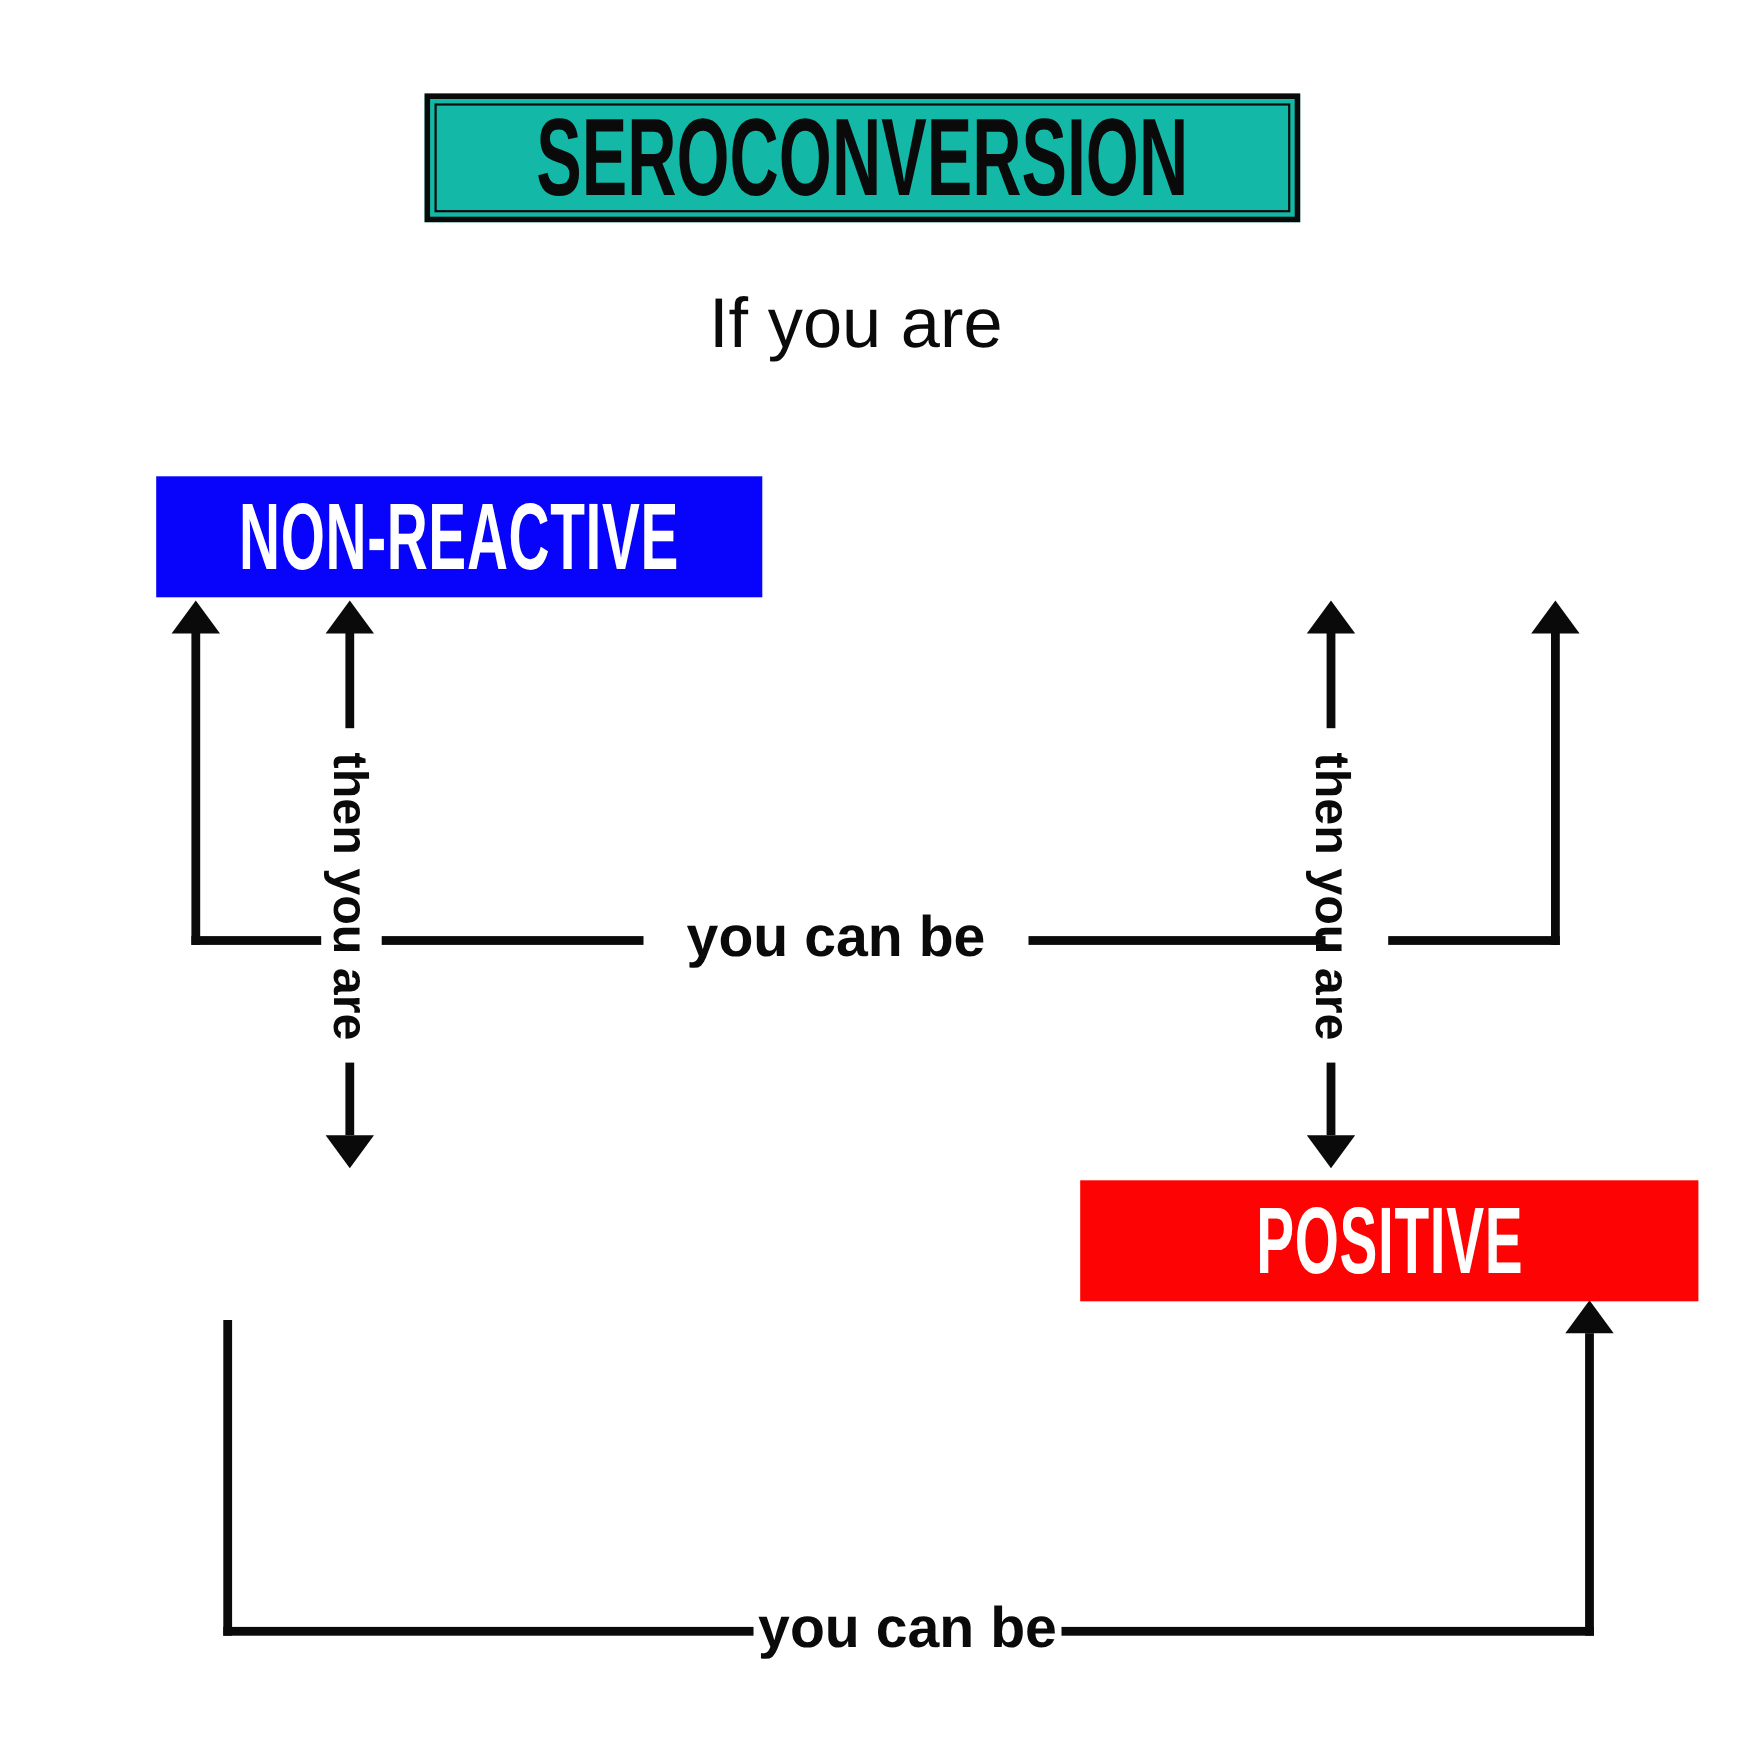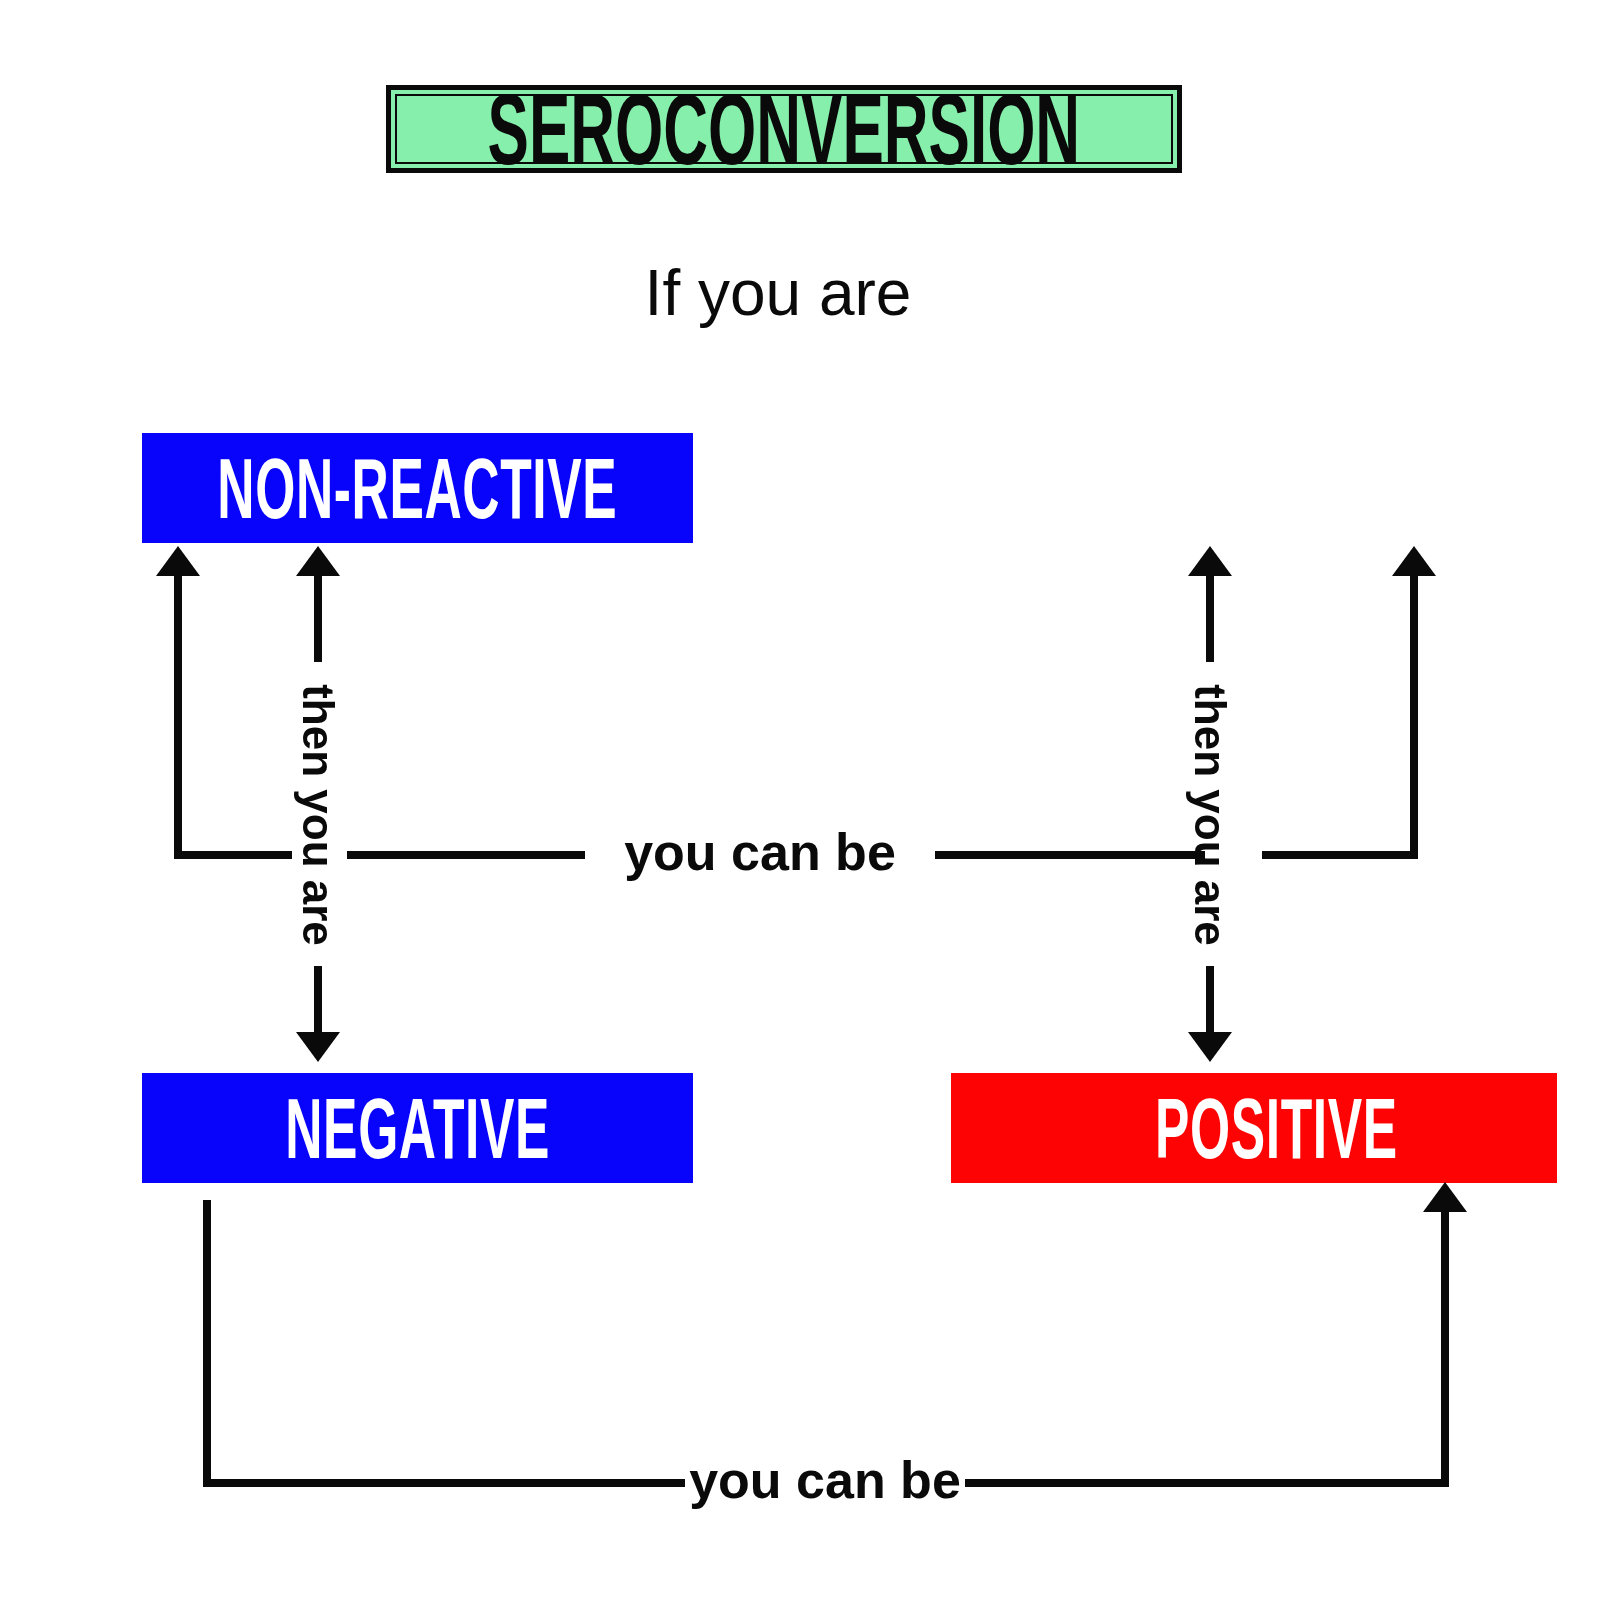--- a/index.html
+++ b/index.html
@@ -1,39 +1,39 @@
 <!DOCTYPE html>
 <html style="--blue: #0804fc; --red: #fe0303; --line: #0a0a0a;"><head>
 <meta charset="utf-8">
 <style>
   html,body{margin:0;padding:0;background:#fff;}
   .canvas{
     position:relative;width:1600px;height:1600px;background:#fff;overflow:hidden;
     font-family:"Liberation Sans",sans-serif;color:#0a0a0a;
   }
   
-  .title-box{position:absolute;left:386px;top:85px;width:796px;height:88px;
-    border:5px solid var(--line);box-sizing:border-box;background:#86efac;}
+  .title-box{position:absolute;left:386px;top:85px;width:796px;height:117px;
+    border:5px solid var(--line);box-sizing:border-box;background:#14b8a6;}
   .title-inner{position:absolute;inset:4px;border:2px solid var(--line);
     display:flex;align-items:center;justify-content:center;}
   .title-text{font-size:100px;font-weight:bold;white-space:nowrap;
     display:inline-block;transform:scaleX(0.62);letter-spacing:0;}
   
   .subtitle{position:absolute;left:378px;top:256px;width:800px;text-align:center;
     font-size:64px;font-weight:normal;}
   
   .cbox{position:absolute;height:110px;display:flex;align-items:center;justify-content:center;margin-left:35px;}
   .cbox.blue{background:var(--blue);}
   .cbox.red{background:var(--red);}
   .cbox .lbl{color:#fff;font-size:86px;font-weight:bold;white-space:nowrap;
     display:inline-block;transform:scaleX(0.60);letter-spacing:1px;}
   .box-nr{left:107px;top:433px;width:551px;}
   .box-re{left:918px;top:433px;width:562px;}
   .box-ne{left:107px;top:1073px;width:551px;}
-  .box-po{left:916px;top:1073px;width:562px;padding-left:44px;}
+  .box-po{left:947px;top:1073px;width:562px;}
   
   .vline{position:absolute;width:8px;background:var(--line);}
   .hline{position:absolute;height:8px;background:var(--line);}
   .head{position:absolute;width:0;height:0;}
   .head.up{border-left:22px solid transparent;border-right:22px solid transparent;
     border-bottom:30px solid var(--line);}
   .head.down{border-left:22px solid transparent;border-right:22px solid transparent;
     border-top:30px solid var(--line);}
   
   .linetext{position:absolute;font-size:52px;font-weight:bold;text-align:right;
@@ -50,23 +50,20 @@
   <div class="title-box">
     <div class="title-inner">
       <span class="title-text">SEROCONVERSION</span>
     </div>
   </div>
 
   <div class="subtitle">If you are</div>
 
   <div class="cbox blue box-nr">
     <span class="lbl">NON-REACTIVE</span>
-  </div>
-  <div class="cbox blue box-ne">
-    <span class="lbl">NEGATIVE</span>
   </div>
   <div class="cbox red box-po">
     <span class="lbl">POSITIVE</span>
   </div>
 
   <div>
     <div class="head up" style="left:156px;top:546px;"></div>
     <div class="vline" style="left:174px;top:574px;height:285px;"></div>
     <div class="hline" style="left:174px;top:851px;width:118px;"></div>
     <div class="hline" style="left:347px;top:851px;width:238px;"></div>

